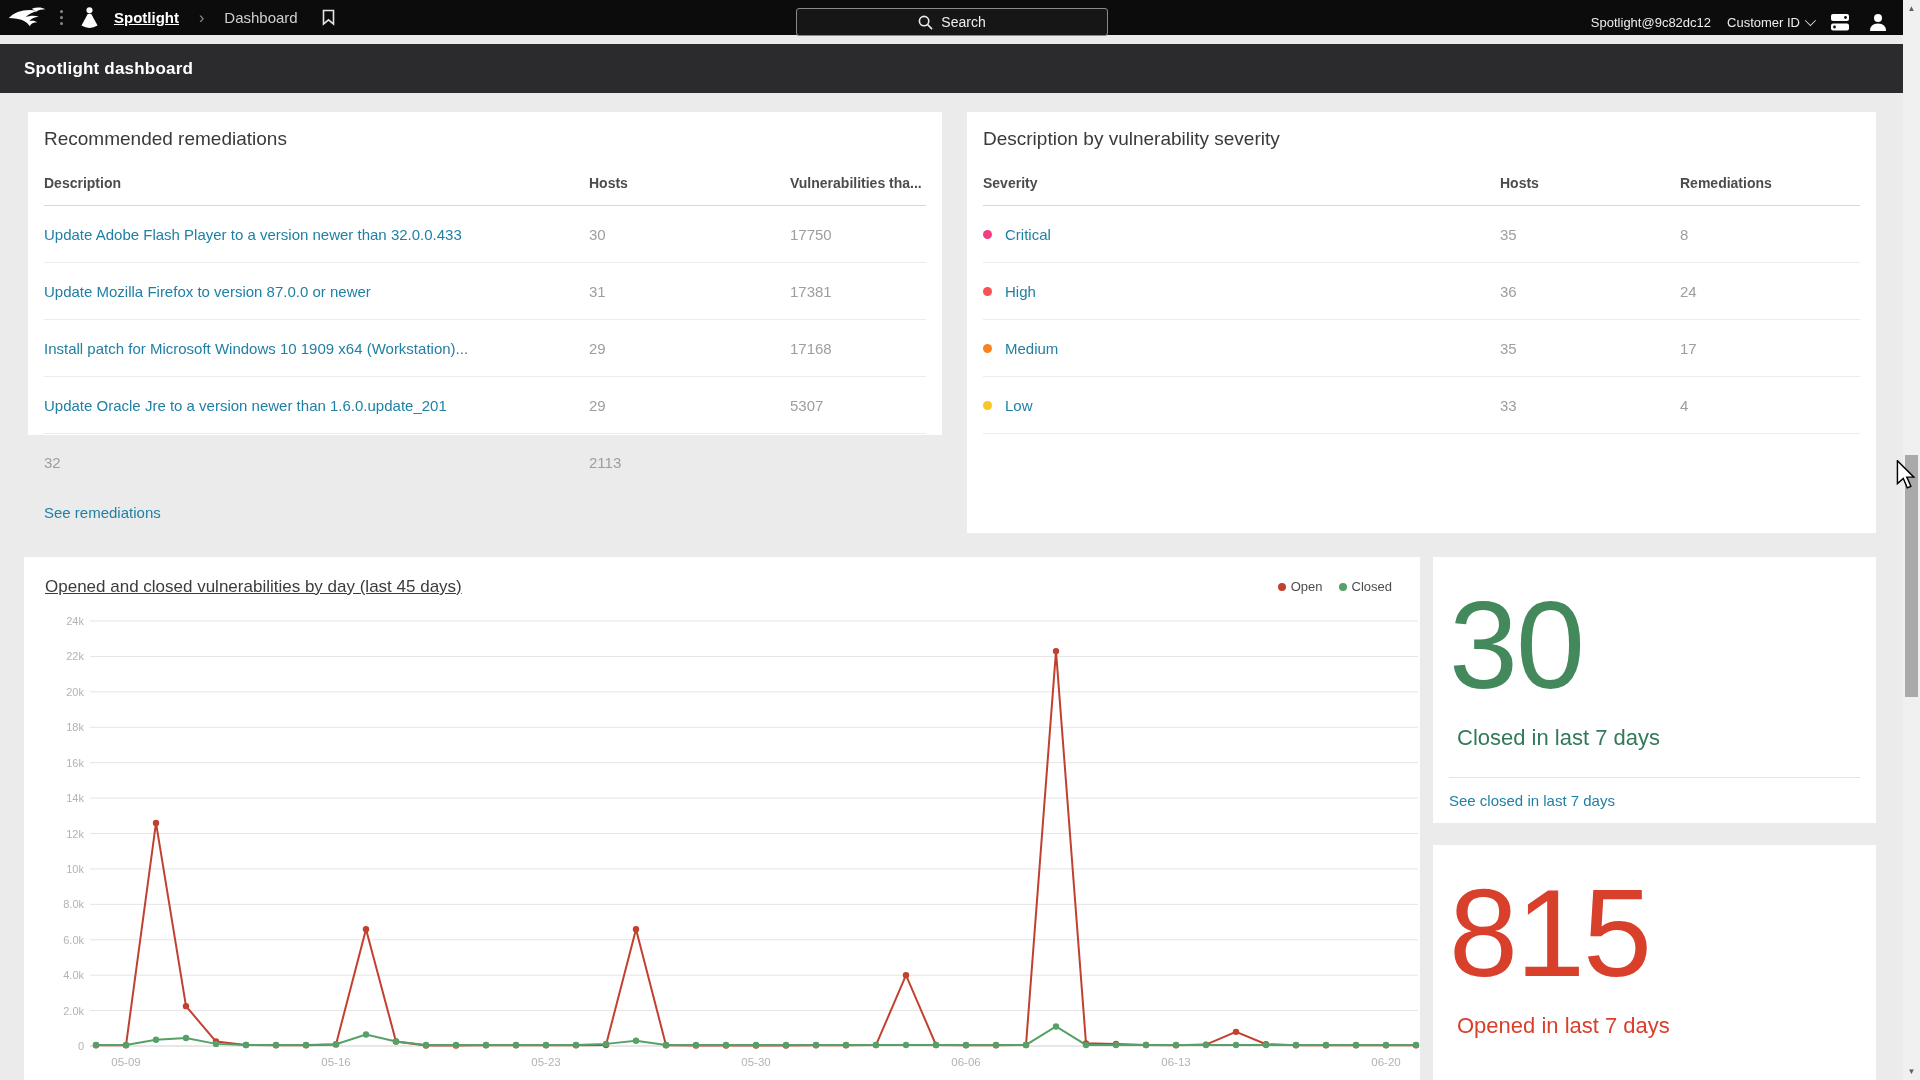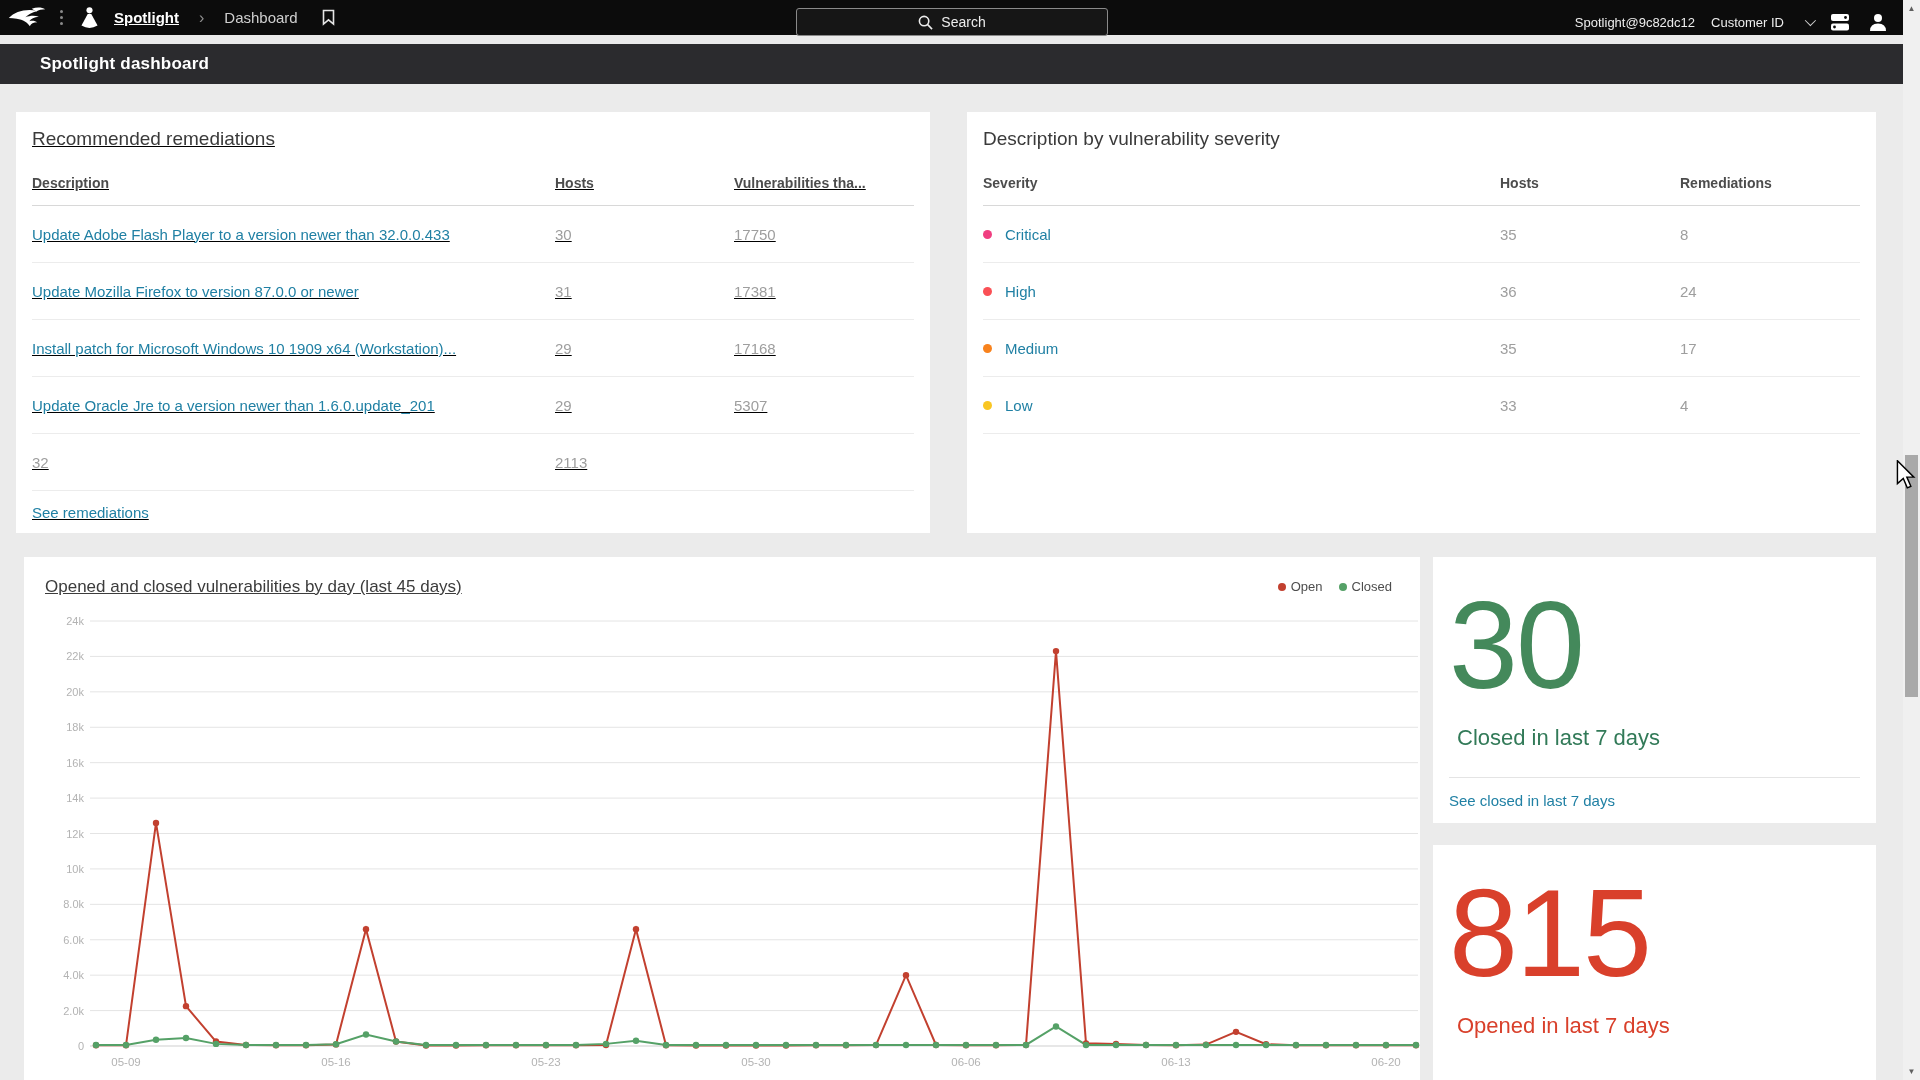--- a/index.html
+++ b/index.html
@@ -18,45 +18,45 @@
   .crumb-sep { color:#8f8f8f; font-size:16px; margin:0 8px; }
   .crumb-cur { color:#cfcfcf; font-size:15px; }
   .bookmark { margin-left:12px; display:flex; align-items:center; cursor:pointer; }
 
   .searchbox { position:absolute; left:796px; top:8px; width:312px; height:28px;
                border:1px solid #8a8a8a; border-radius:3px; display:flex; align-items:center;
                justify-content:center; gap:8px; color:#ededed; font-size:14px; cursor:text; background:#161616; }
 
   .top-right { position:absolute; right:14px; top:0; height:44px; display:flex; align-items:center; gap:16px; }
   .acct { font-size:13px; color:#ededed; }
-  .custid { font-size:13px; color:#ededed; display:flex; align-items:center; gap:21px; cursor:pointer; }
+  .custid { font-size:13px; color:#ededed; display:flex; align-items:center; gap:5px; cursor:pointer; }
   .chev { width:8px; height:8px; border-right:1.5px solid #cfcfcf; border-bottom:1.5px solid #cfcfcf;
           transform:rotate(45deg) translateY(-2px); }
   .tb-icon { width:22px; height:22px; display:flex; align-items:center; justify-content:center; cursor:pointer; }
 
   
-  .subbar { position:absolute; left:0; top:44px; width:1903px; height:40px; background:#2b2b2e;
-            display:flex; align-items:center; padding-left:40px; }
+  .subbar { position:absolute; left:0; top:44px; width:1903px; height:49px; background:#2b2b2e;
+            display:flex; align-items:center; padding-left:24px; }
   .subbar h1 { color:#fff; font-size:17px; font-weight:600; letter-spacing:.2px; }
 
   
   .card { position:absolute; background:#fff; }
-  #card-rem   { left:16px;   top:112px; width:914px;  height:421px;text-decoration:underline; }
+  #card-rem   { left:28px;   top:112px; width:914px;  height:323px; }
   #card-sev   { left:967px;  top:112px; width:909px;  height:421px; }
   #card-chart { left:24px;   top:557px; width:1396px; height:560px; }
   #card-closed{ left:1433px; top:557px; width:443px;  height:266px; }
   #card-opened{ left:1433px; top:845px; width:443px;  height:235px; }
 
   .card-title { margin:16px 16px 0; font-size:19px; color:#3a3a3a; font-weight:400; }
 
   .tblhead { display:grid; align-items:center; height:46px; margin:10px 16px 0;
              border-bottom:1px solid #d8d8d8; font-weight:bold; font-size:14px; color:#4c4c4c; }
   .trow { display:grid; align-items:center; height:57px; margin:0 16px;
           border-bottom:1px solid #ececec; font-size:15px; color:#9e9e9e; }
-  .rem-grid { grid-template-columns:523px 179px 1fr; }
+  .rem-grid { grid-template-columns:523px 179px 1fr;gap:22px; }
   .sev-grid { grid-template-columns:517px 180px 1fr; }
   a.link { color:#2080a4; text-decoration:none; cursor:pointer; }
   .see-row { margin:0 16px; height:42px; display:flex; align-items:center; font-size:15px; }
   .dot { width:9px; height:9px; border-radius:50%; display:inline-block; margin-right:13px; }
   .sev-label-cell { display:flex; align-items:center; }
 
   
   .chart-title { position:absolute; left:21px; top:20px; font-size:17px; color:#3c3c3c;text-decoration:underline; }
   .legend { position:absolute; right:28px; top:22px; display:flex; gap:16px; align-items:center; }
   .legend .item { display:flex; align-items:center; gap:5px; font-size:13px; color:#4d4d4d; }

